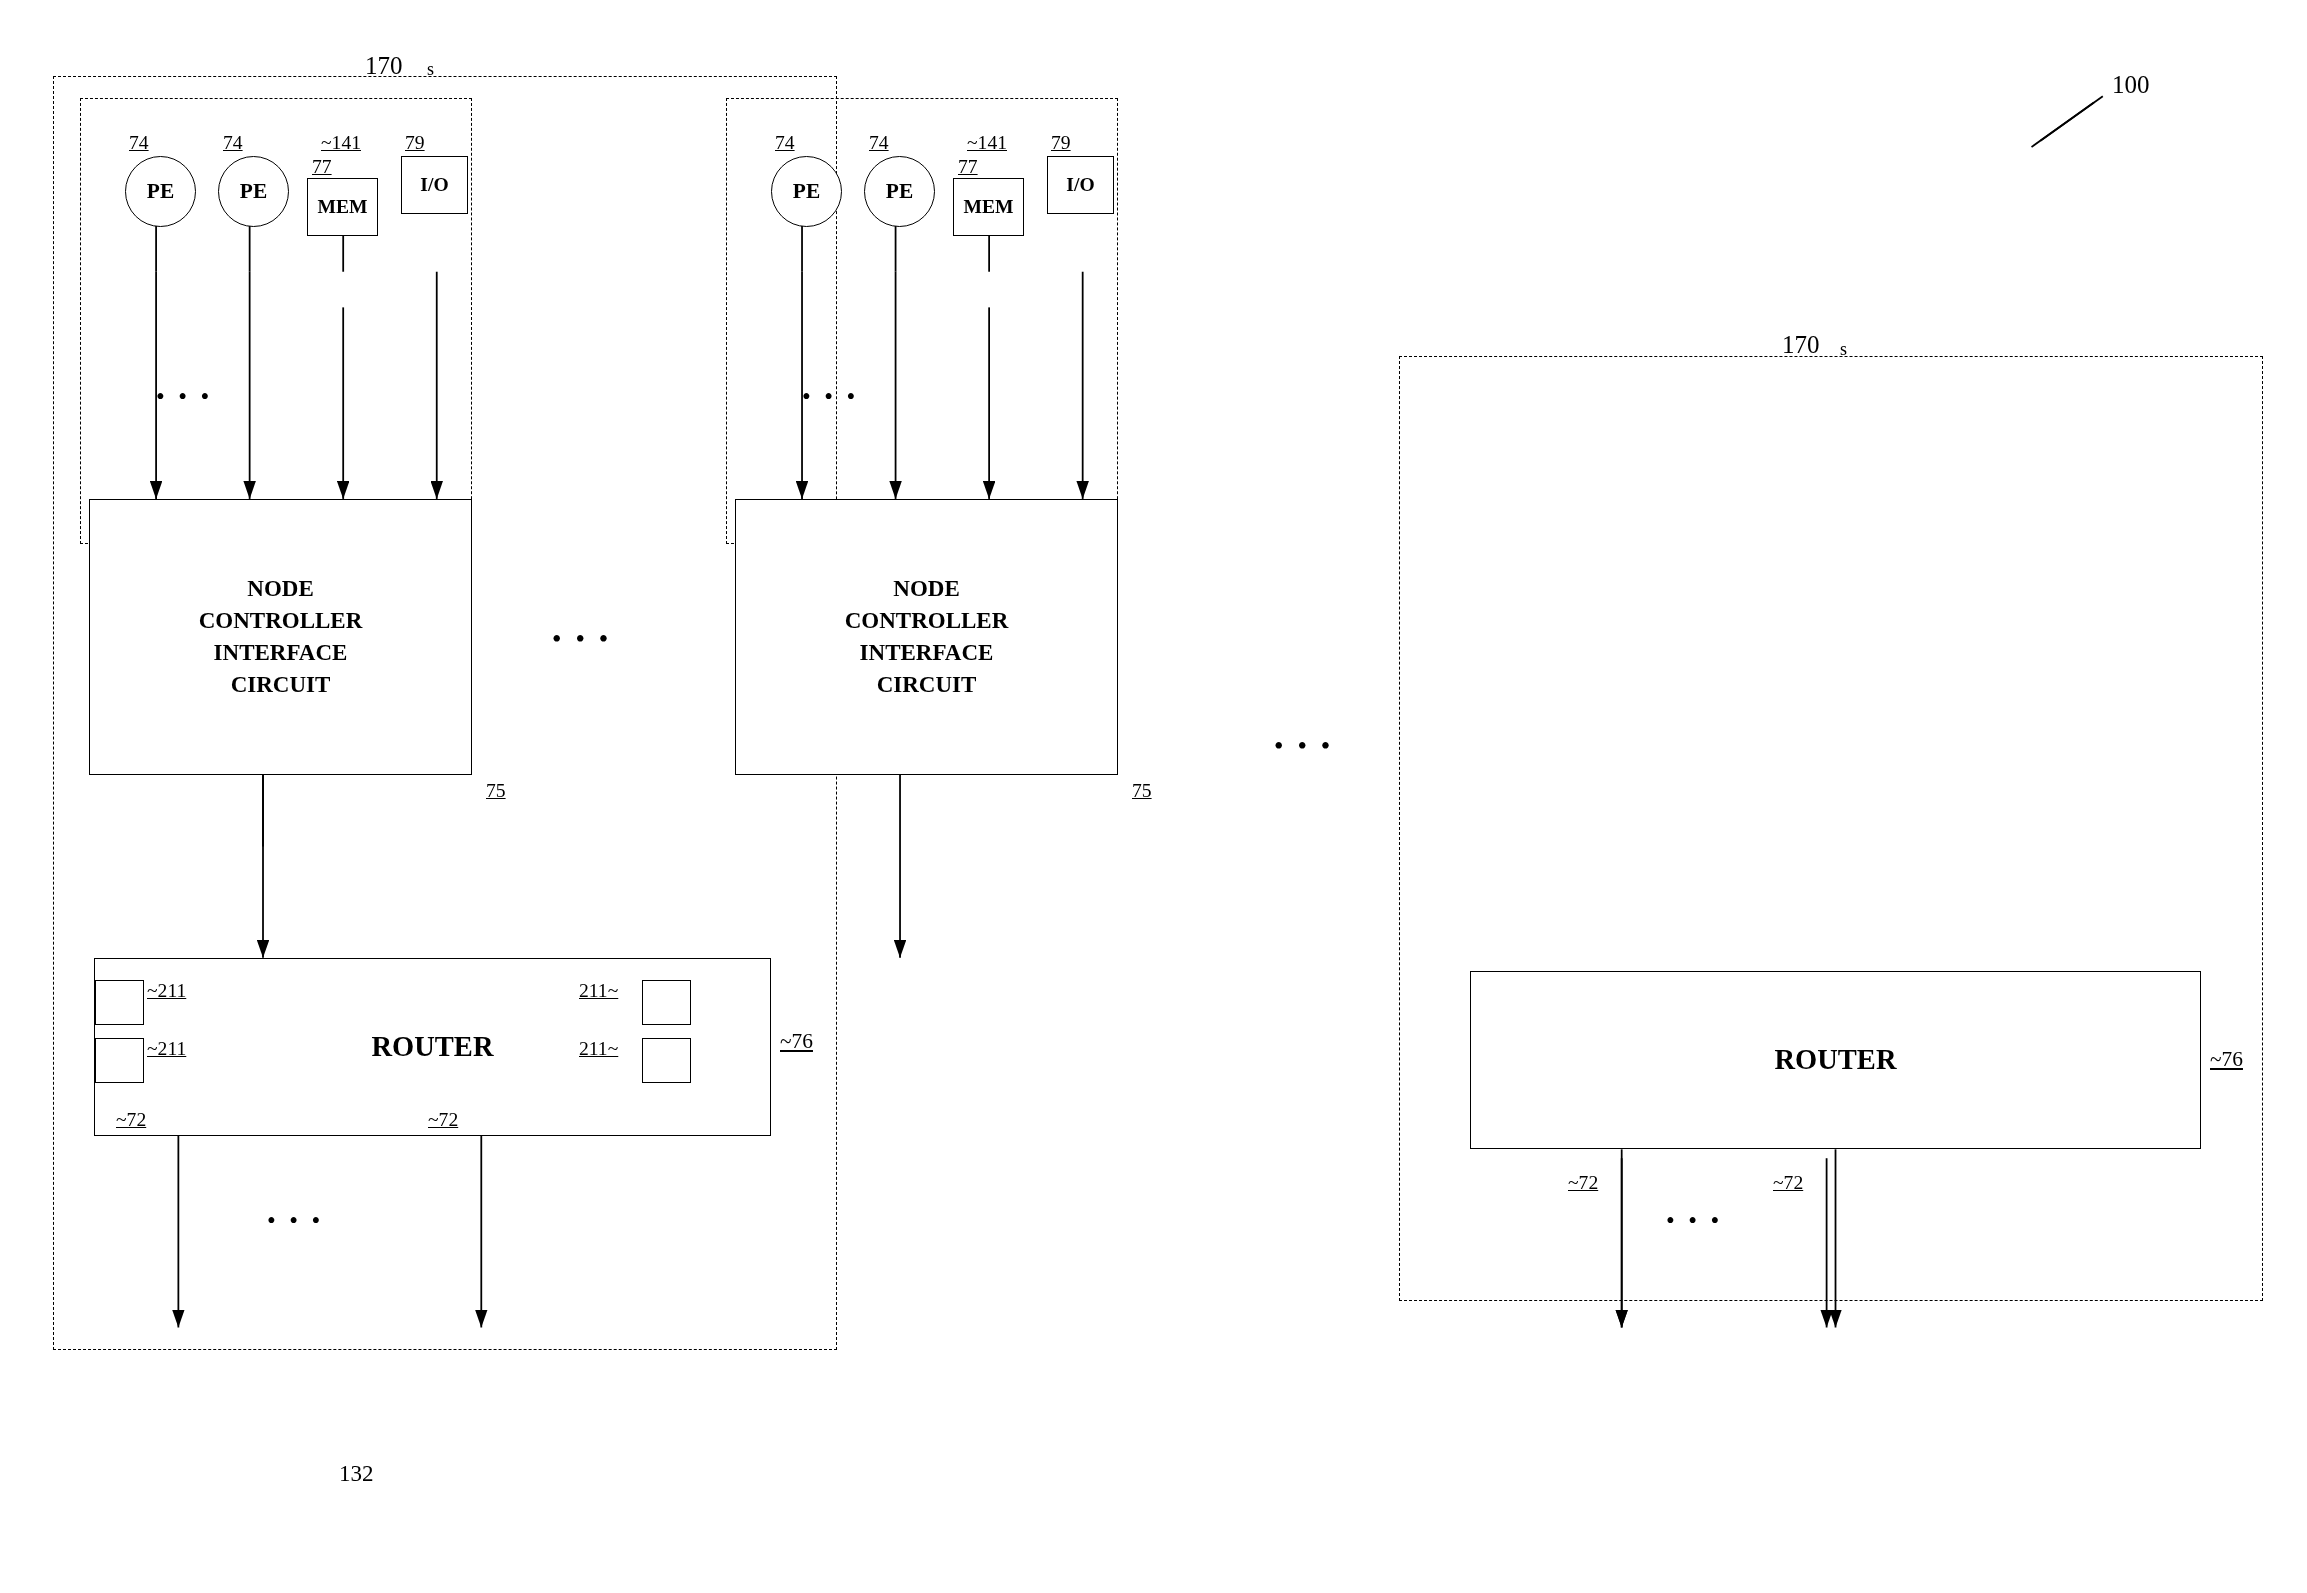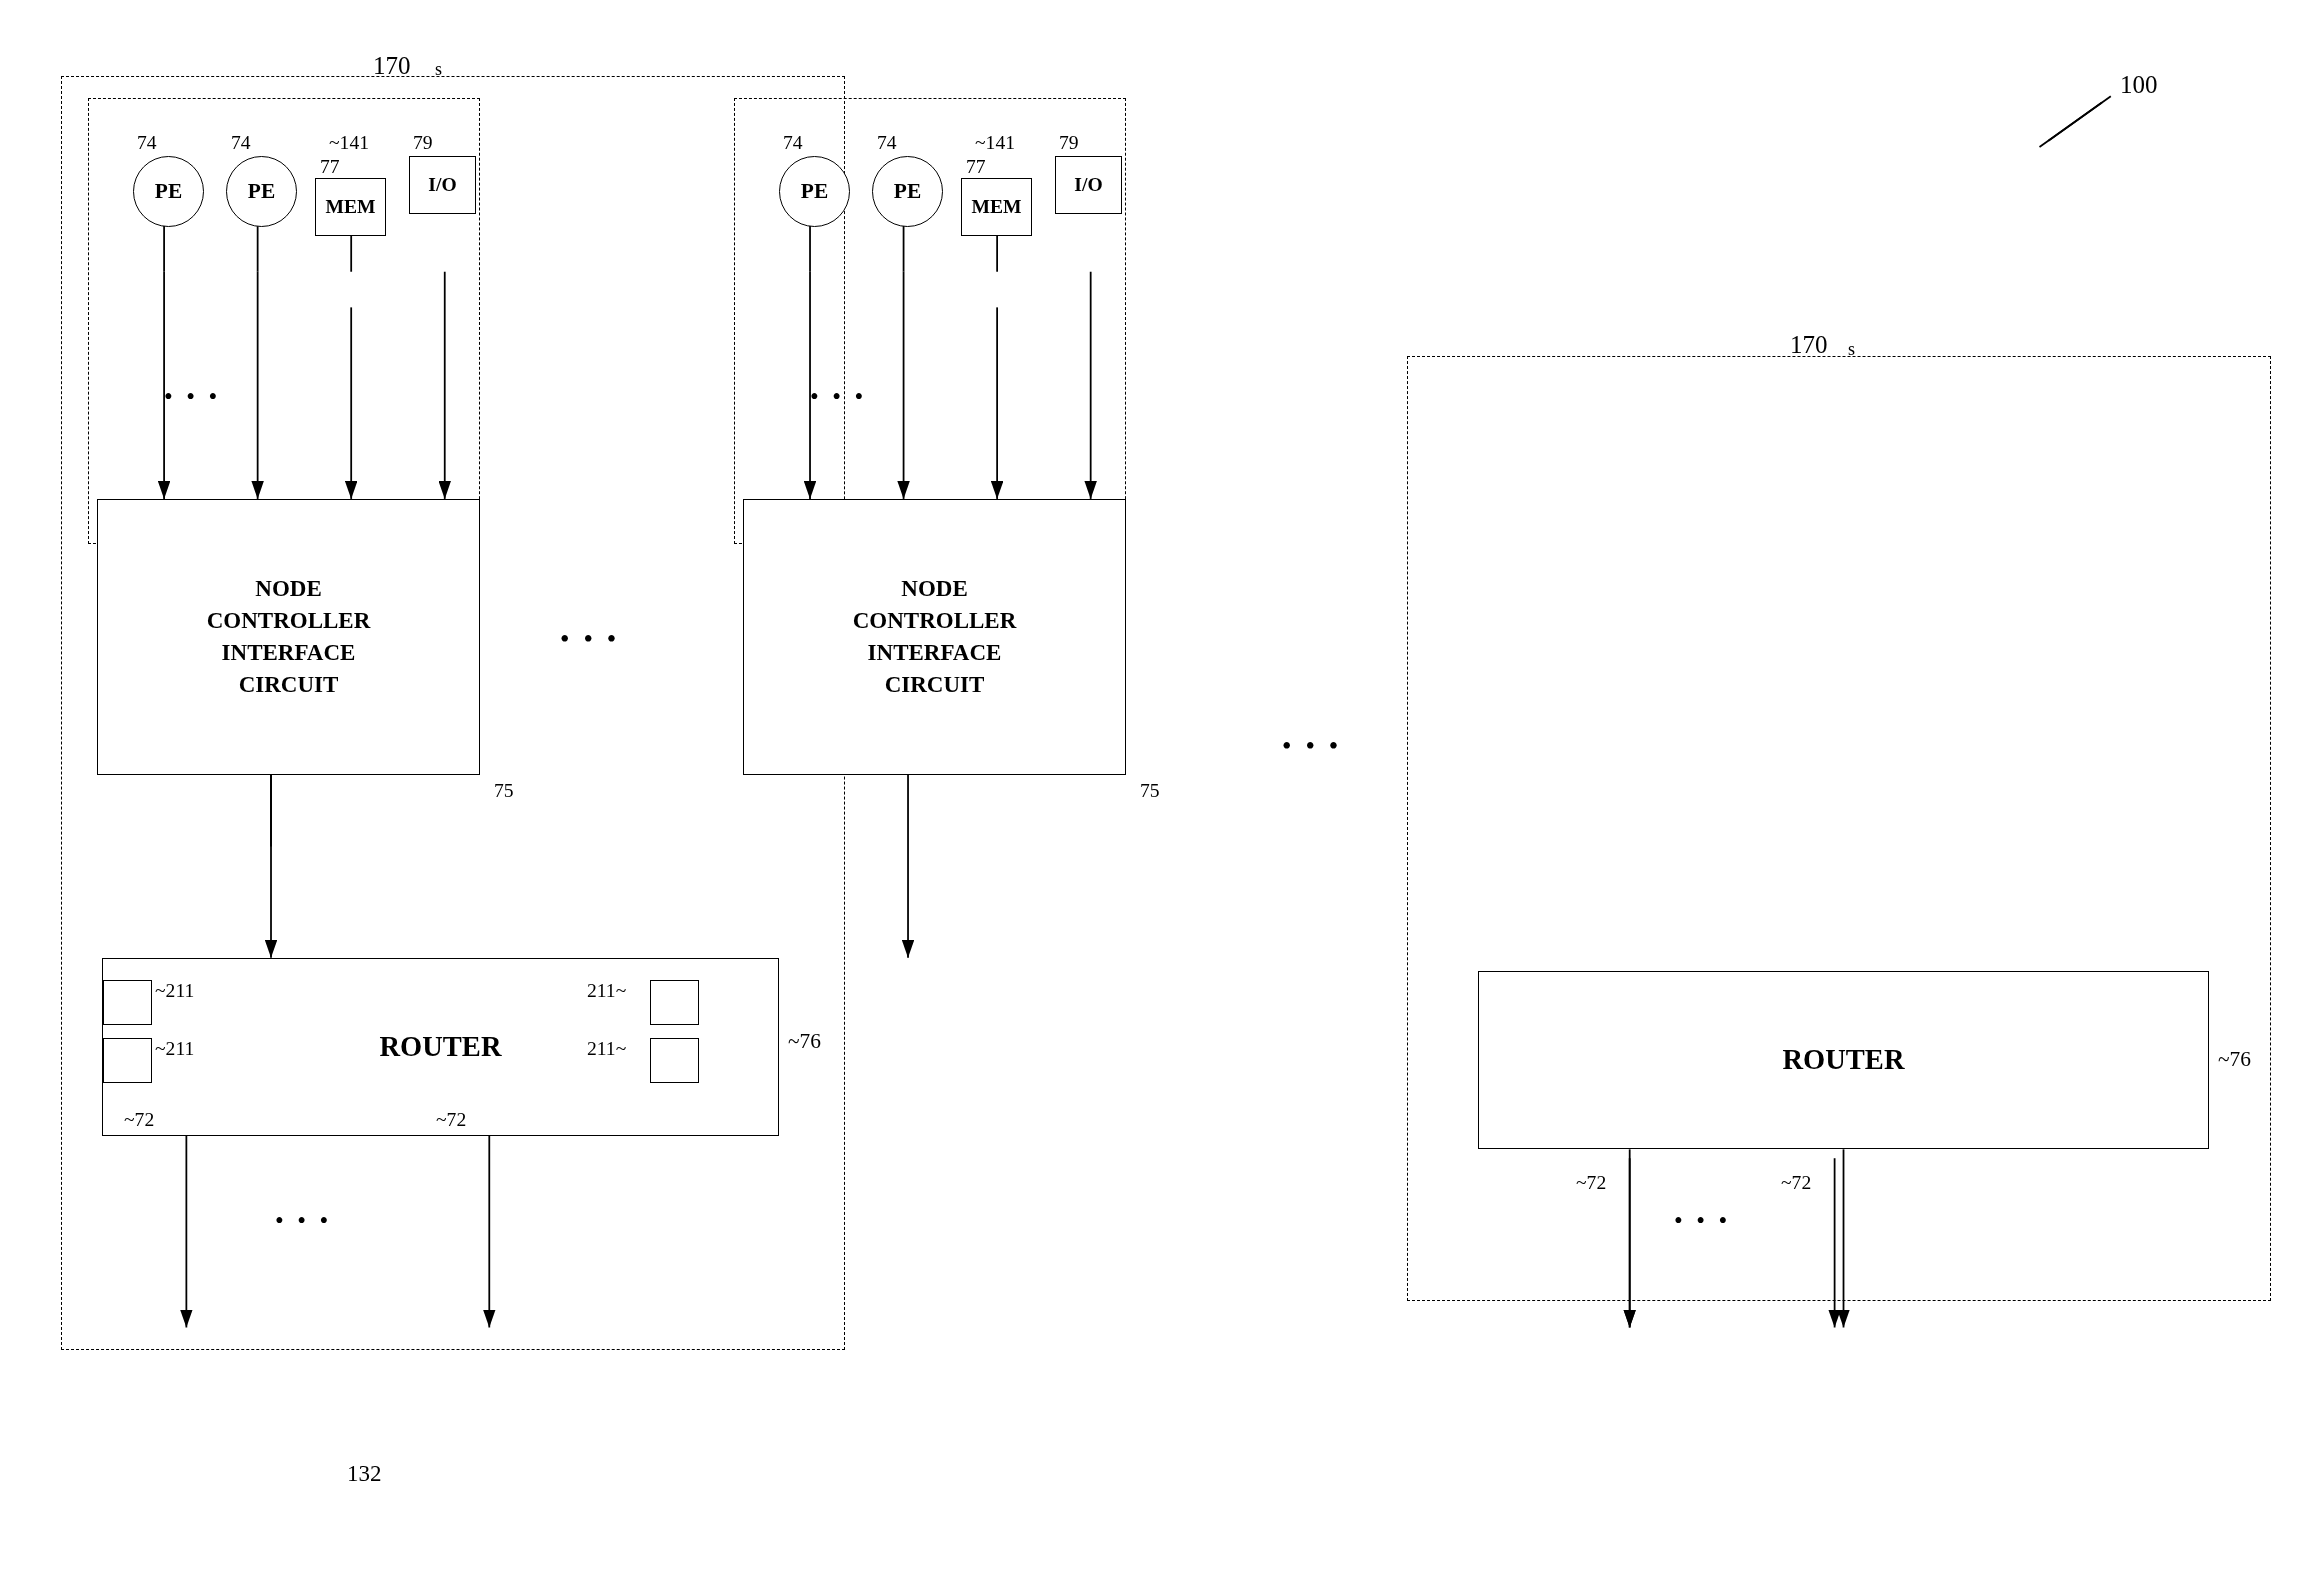--- a/index.html
+++ b/index.html
@@ -6,21 +6,21 @@
     body {
       background: #fff;
       font-family: 'Times New Roman', Times, serif;
       width: 2307px;
       height: 1593px;
       position: relative;
       overflow: hidden;
     }
     .diagram {
       position: absolute;
-      top: 0; left: 8px;
+      top: 0; left: 0;
       width: 2117px;
       height: 1593px;
     }
     
     .dashed-box {
       position: absolute;
       border: 1.8px dashed #000;
     }
     
     .solid-box {
@@ -49,20 +49,21 @@
       position: absolute;
       font-size: 21.4px;
       background: transparent;
       text-align: center;
     }
     .label-small {
       position: absolute;
       font-size: 19.6px;
       background: transparent;
       text-align: right;
+      text-decoration: underline;
     }
     
     .arrows-svg {
       position: absolute;
       top: 0; left: 0;
       width: 2307px;
       height: 1593px;
       pointer-events: none;
     }
     .dots {

